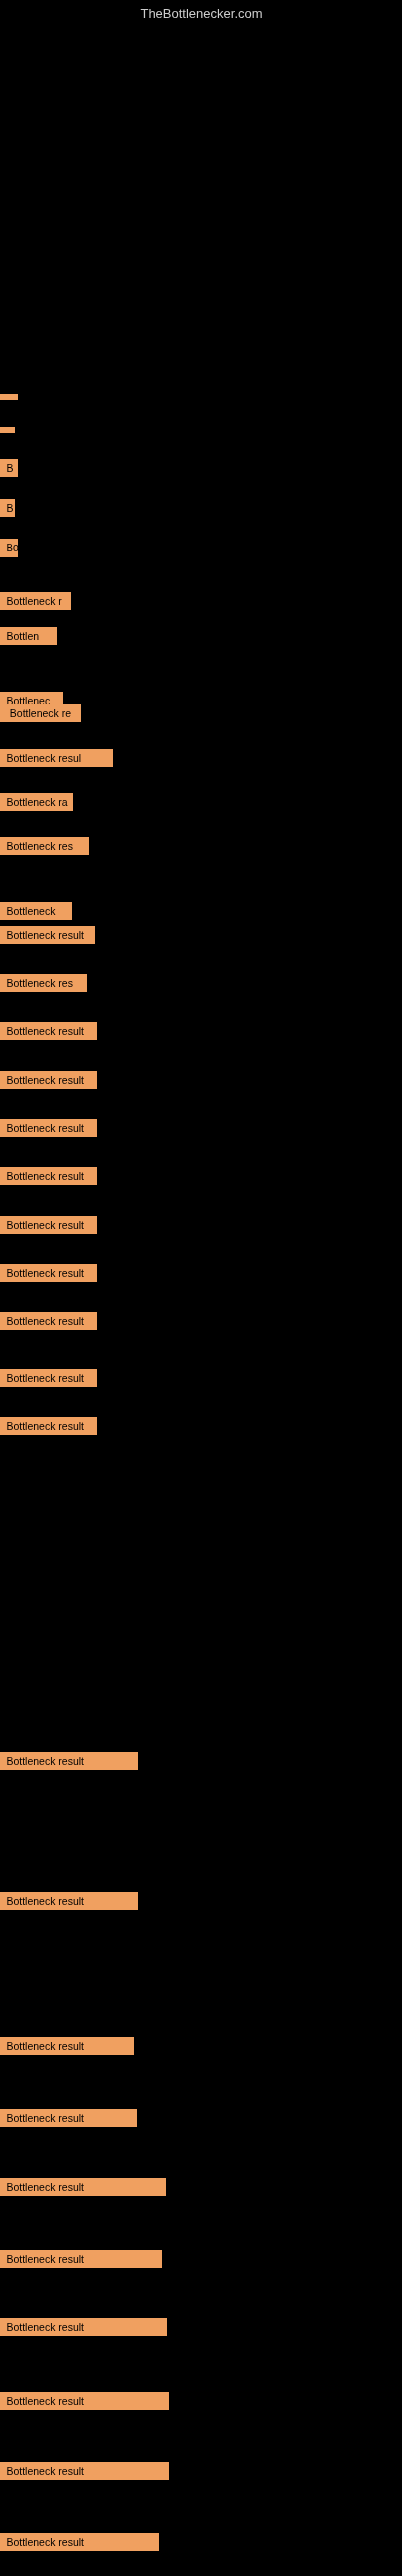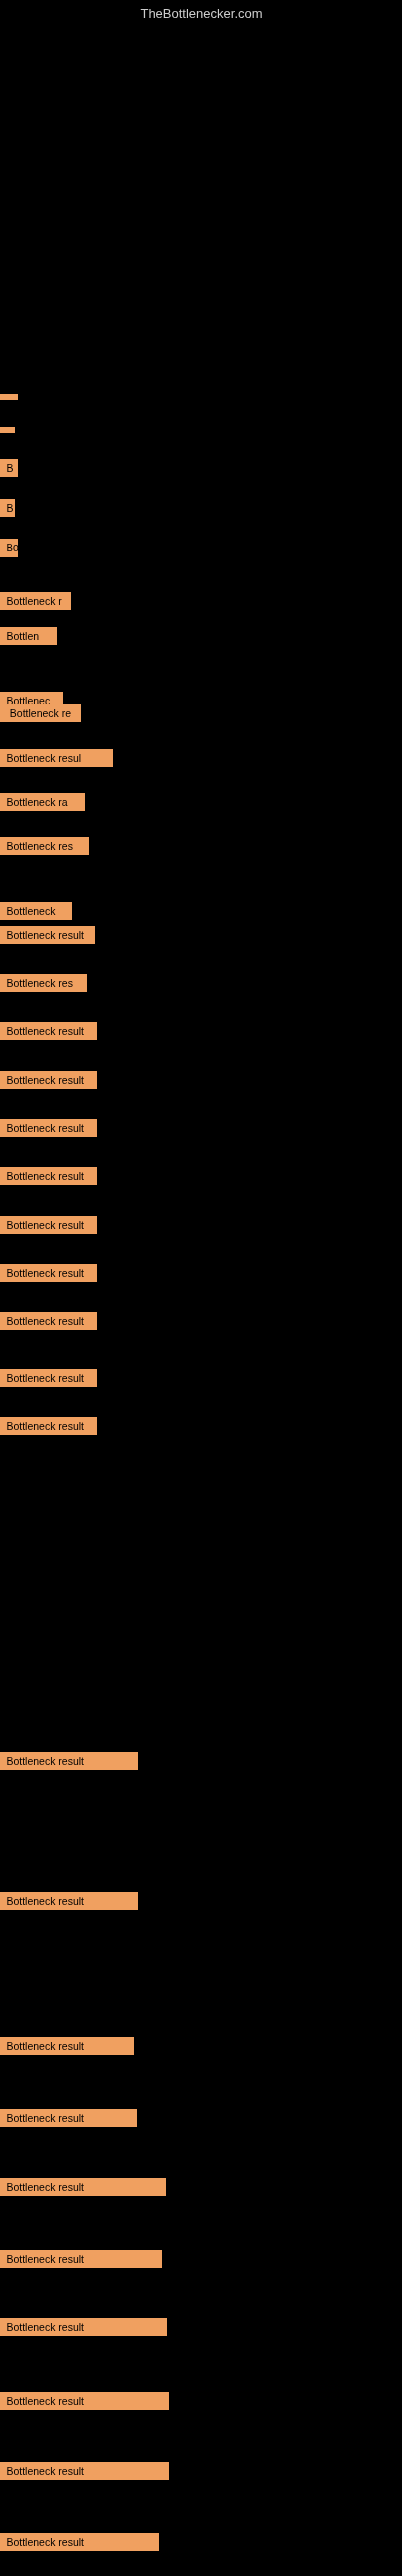--- a/index.html
+++ b/index.html
@@ -49,21 +49,21 @@
 <div class="bottleneck-item" style="top: 394px; width: 17.7px;"></div>
 <div class="bottleneck-item" style="top: 427px; width: 14.5px;"></div>
 <div class="bottleneck-item" style="top: 459px; width: 17.7px;">B</div>
 <div class="bottleneck-item" style="top: 499px; width: 14.5px;">B</div>
 <div class="bottleneck-item" style="top: 539px; width: 17.7px; font-family: Liberation Mono, monospace;">Bo</div>
 <div class="bottleneck-item" style="top: 580px; width: 57px; margin-top: 47px;">Bottlen</div>
 <div class="bottleneck-item" style="top: 592px; width: 71px;">Bottleneck r</div>
 <div class="bottleneck-item" style="top: 692px; width: 63px;">Bottlenec</div>
 <div class="bottleneck-item" style="top: 704px; width: 81px; text-align: center;">Bottleneck re</div>
 <div class="bottleneck-item" style="top: 749px; width: 113px;">Bottleneck resul</div>
-<div class="bottleneck-item" style="top: 793px; width: 85px;">Bottleneck ra</div>
+<div class="bottleneck-item" style="top: 793px; width: 73px;">Bottleneck ra</div>
 <div class="bottleneck-item" style="top: 837px; width: 89px;">Bottleneck res</div>
 <div class="bottleneck-item" style="top: 881px; width: 72px; margin-top: 21px;">Bottleneck</div>
 <div class="bottleneck-item" style="top: 926px; width: 95px;">Bottleneck result</div>
 <div class="bottleneck-item" style="top: 974px; width: 87px;">Bottleneck res</div>
 <div class="bottleneck-item" style="top: 1022px; width: 97px;">Bottleneck result</div>
 <div class="bottleneck-item" style="top: 1071px; width: 97px;">Bottleneck result</div>
 <div class="bottleneck-item" style="top: 1119px; width: 97px;">Bottleneck result</div>
 <div class="bottleneck-item" style="top: 1167px; width: 97px;">Bottleneck result</div>
 <div class="bottleneck-item" style="top: 1216px; width: 97px;">Bottleneck result</div>
 <div class="bottleneck-item" style="top: 1264px; width: 97px;">Bottleneck result</div>

